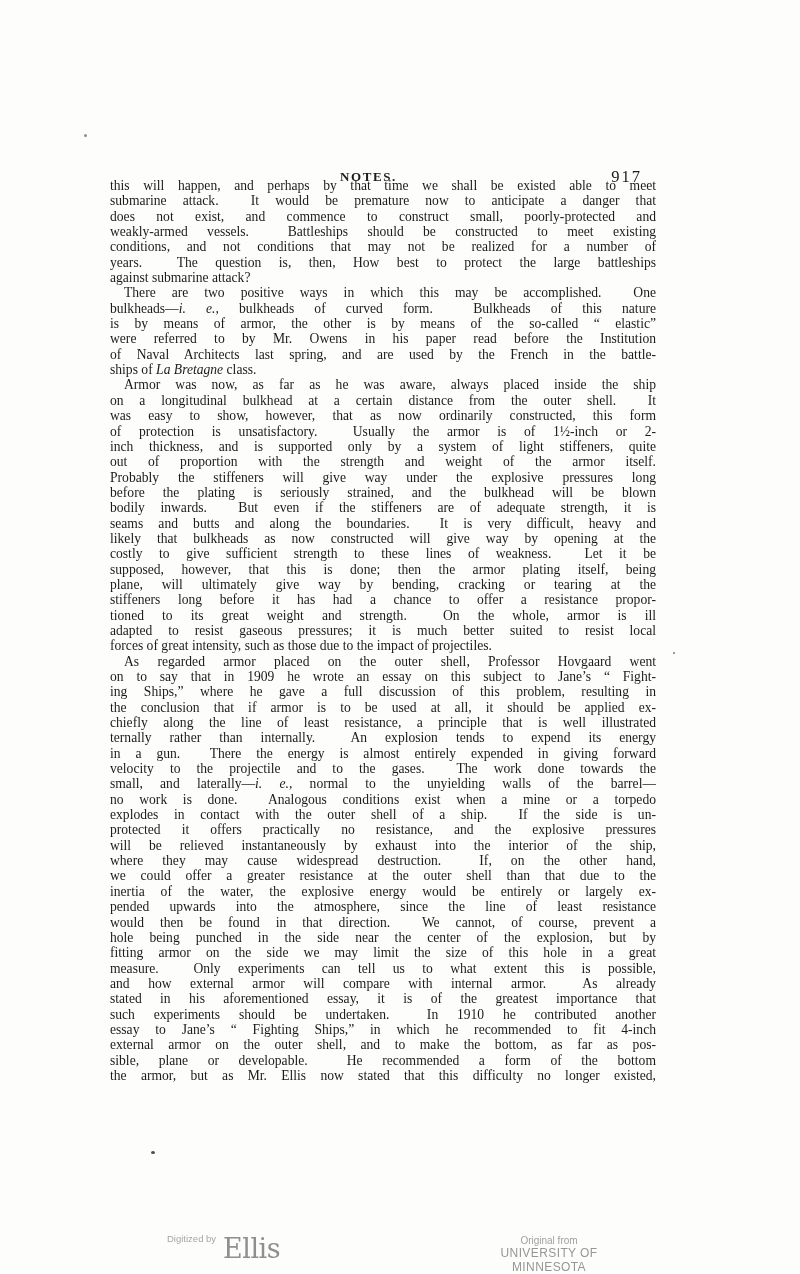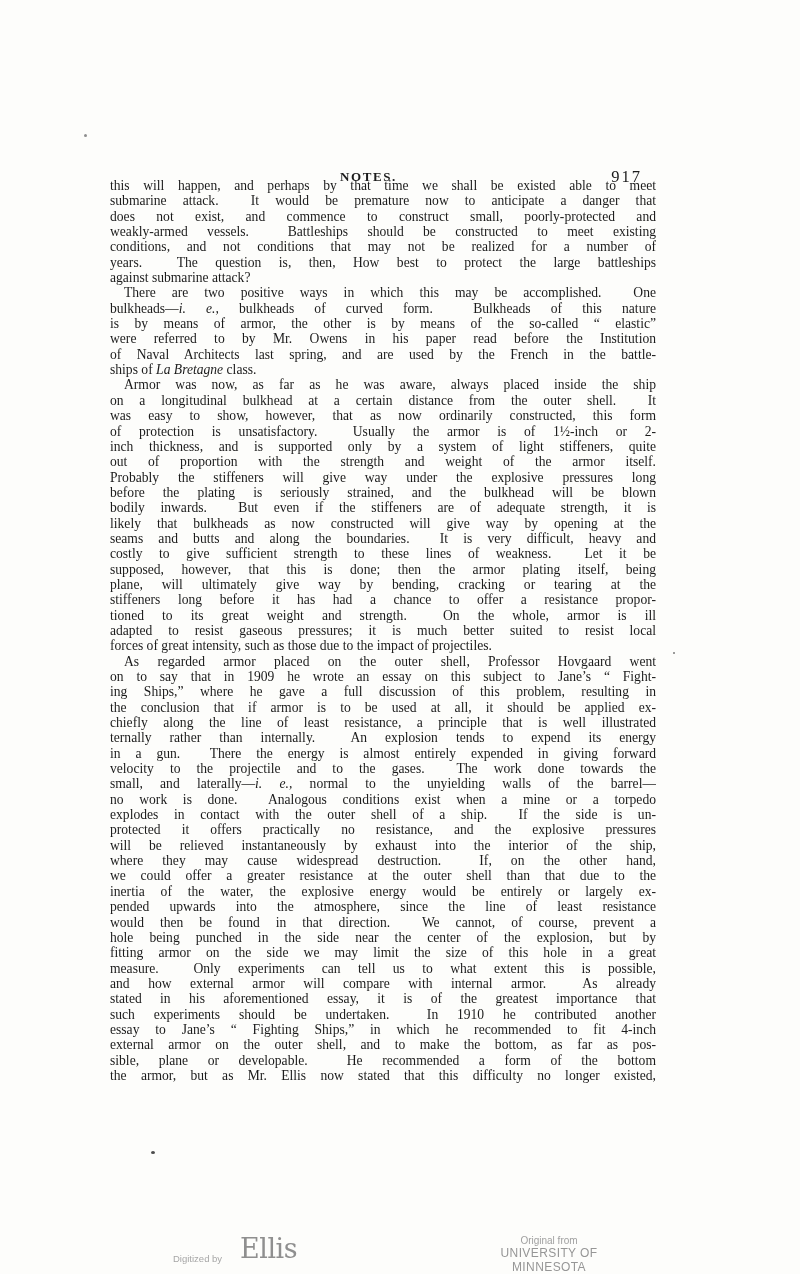--- a/index.html
+++ b/index.html
@@ -66,24 +66,23 @@
   .line.indent {
     text-indent: 14px;
   }
 
   
   .footer-left {
     position: absolute;
     left: 167px;
     top: 1233px;
     display: flex;
-    align-items: flex-end;
-    gap: 18px;
+    align-items: flex-start;
+    gap: 7px;
     color: var(--footer-gray, #9a9a9a);
-    margin-left: 6px;
   }
   .digitized-by {
     font-family: "Liberation Sans", sans-serif;
     font-size: 9.5px;
     color: #a6a6a6;
   }
   .google-logo {
     font-family: "DejaVu Serif", serif;
     font-size: 27px;
     color: #8f8f8f;
@@ -150,22 +149,22 @@
       <div class="paragraph">
         <div class="line indent">Armor was now, as far as he was aware, always placed inside the ship</div>
         <div class="line">on a longitudinal bulkhead at a certain distance from the outer shell.  It</div>
         <div class="line">was easy to show, however, that as now ordinarily constructed, this form</div>
         <div class="line">of protection is unsatisfactory.  Usually the armor is of 1½-inch or 2-</div>
         <div class="line">inch thickness, and is supported only by a system of light stiffeners, quite</div>
         <div class="line">out of proportion with the strength and weight of the armor itself.</div>
         <div class="line">Probably the stiffeners will give way under the explosive pressures long</div>
         <div class="line">before the plating is seriously strained, and the bulkhead will be blown</div>
         <div class="line">bodily inwards.  But even if the stiffeners are of adequate strength, it is</div>
+        <div class="line">seams and butts and along the boundaries.  It is very difficult, heavy and</div>
         <div class="line">likely that bulkheads as now constructed will give way by opening at the</div>
-        <div class="line">seams and butts and along the boundaries.  It is very difficult, heavy and</div>
         <div class="line">costly to give sufficient strength to these lines of weakness.  Let it be</div>
         <div class="line">supposed, however, that this is done; then the armor plating itself, being</div>
         <div class="line">plane, will ultimately give way by bending, cracking or tearing at the</div>
         <div class="line">stiffeners long before it has had a chance to offer a resistance propor-</div>
         <div class="line">tioned to its great weight and strength.  On the whole, armor is ill</div>
         <div class="line">adapted to resist gaseous pressures; it is much better suited to resist local</div>
         <div class="line last">forces of great intensity, such as those due to the impact of projectiles.</div>
       </div>
       <div class="paragraph">
         <div class="line indent">As regarded armor placed on the outer shell, Professor Hovgaard went</div>

